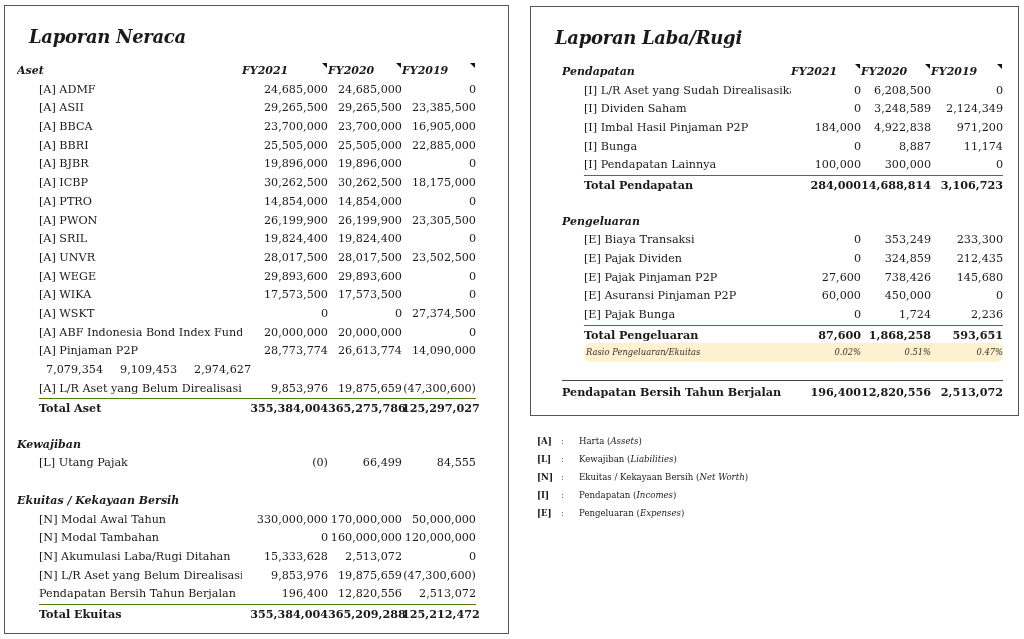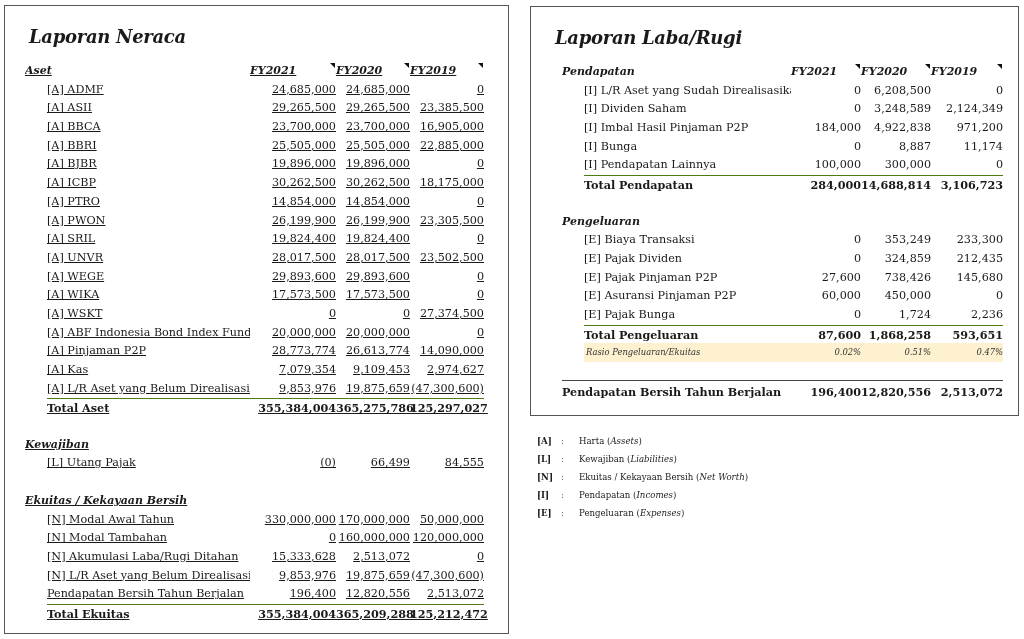--- a/index.html
+++ b/index.html
@@ -8,21 +8,21 @@
 
   .panel { position: absolute; border: 1px solid #555; background: #fff; }
   #left-panel { left: 4px; top: 5px; width: 505px; height: 629px; }
   #right-panel { left: 530px; top: 6px; width: 489px; height: 410px; }
 
   .title { position: absolute; font-family: "DejaVu Serif", serif; font-weight: bold; font-style: italic; font-size: 18px; letter-spacing: -0.3px; }
   #left-panel .title { left: 24px; top: 20px; }
   #right-panel .title { left: 24px; top: 20px; }
 
   .tbl { position: absolute; font-size: 11.2px; line-height: 18.7px; }
-  #left-panel .tbl { left: 20px; width: 459px; text-decoration: underline; }
+  #left-panel .tbl { left: 12px; width: 459px; }
   #right-panel .tbl { left: 24px; width: 441px; }
 
   .row { display: flex; height: 18.7px; white-space: nowrap; }
   .row .lbl { flex: 1; overflow: hidden; }
   .row .indent { padding-left: 22px; }
   .row .num { text-align: right; }
   #left-panel .c1 { width: 86px; }
   #left-panel .c2 { width: 74px; }
   #left-panel .c3 { width: 74px; }
   #right-panel .c1 { width: 70px; }
@@ -31,21 +31,21 @@
 
   .hdr { font-weight: bold; font-style: italic; font-size: 11px; }
   .hdr .num { position: relative; padding-right: 12px; text-align: left; }
   .hdr .num::after { content: ""; position: absolute; right: 1px; top: 1px; width: 0; height: 0;
     border-top: 5px solid #111; border-left: 5px solid transparent; }
 
   .total { font-weight: bold; border-top: 1px solid #4d7c0f; }
   .total-block { margin-left: 22px; }
   .section-gap { height: 18.7px; }
 
-  .ratio { background: #fdf1cf; font-style: italic; font-size: 8.4px; color: #333; margin-left: 22px; }
+  .ratio { background: #fdf1cf; font-style: italic; font-size: 8.4px; color: #333; margin-left: 22px; border-radius: 7px; }
   .ratio .lbl { padding-left: 2px; }
 
   .net { font-weight: bold; border-top: 1px solid #444; height: 22px; line-height: 22px; }
 
   .legend { position: absolute; left: 537px; top: 432px; font-size: 8.6px; line-height: 18px; }
   .legend .lrow { display: flex; }
   .legend .key { width: 22px; font-weight: bold; }
   .legend .colon { width: 20px; color: #666; padding-left: 2px; }
   .legend .txt em { font-style: italic; }
 </style>
@@ -149,21 +149,20 @@
           <span class="num c2">20,000,000</span>
           <span class="num c3">0</span>
         </div>
         <div class="row">
           <span class="lbl indent">[A] Pinjaman P2P</span>
           <span class="num c1">28,773,774</span>
           <span class="num c2">26,613,774</span>
           <span class="num c3">14,090,000</span>
         </div>
         <div class="row">
-          <span class="lbl indent">[A] Kas</span>
           <span class="num c1">7,079,354</span>
           <span class="num c2">9,109,453</span>
           <span class="num c3">2,974,627</span>
         </div>
         <div class="row">
           <span class="lbl indent">[A] L/R Aset yang Belum Direalisasikan</span>
           <span class="num c1">9,853,976</span>
           <span class="num c2">19,875,659</span>
           <span class="num c3">(47,300,600)</span>
         </div>

